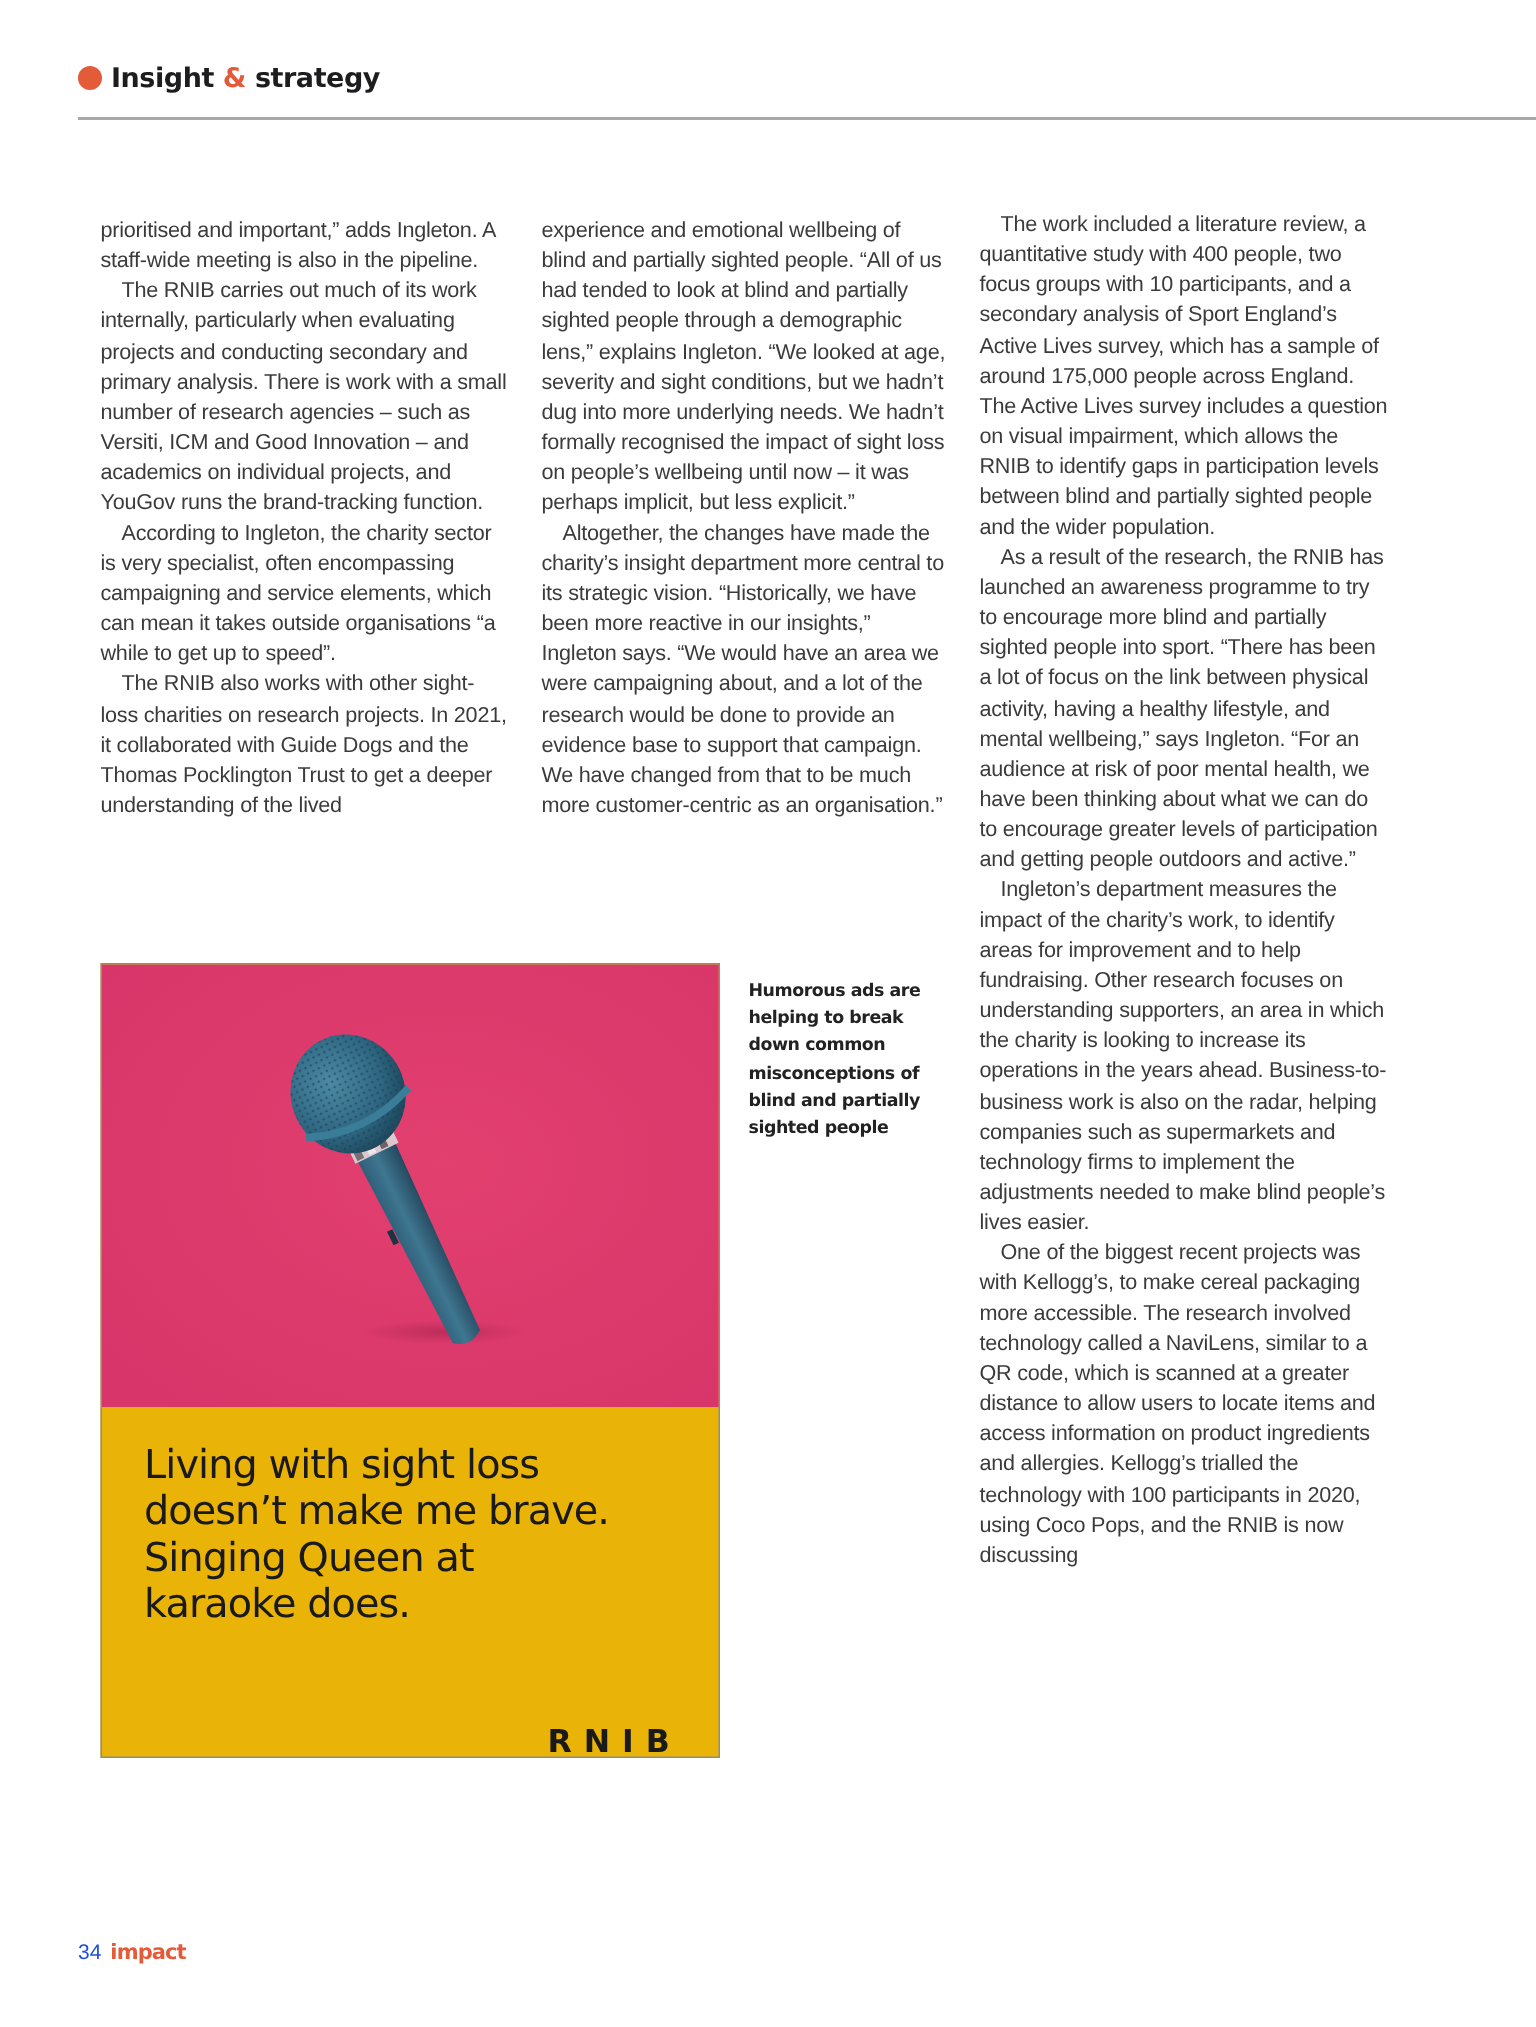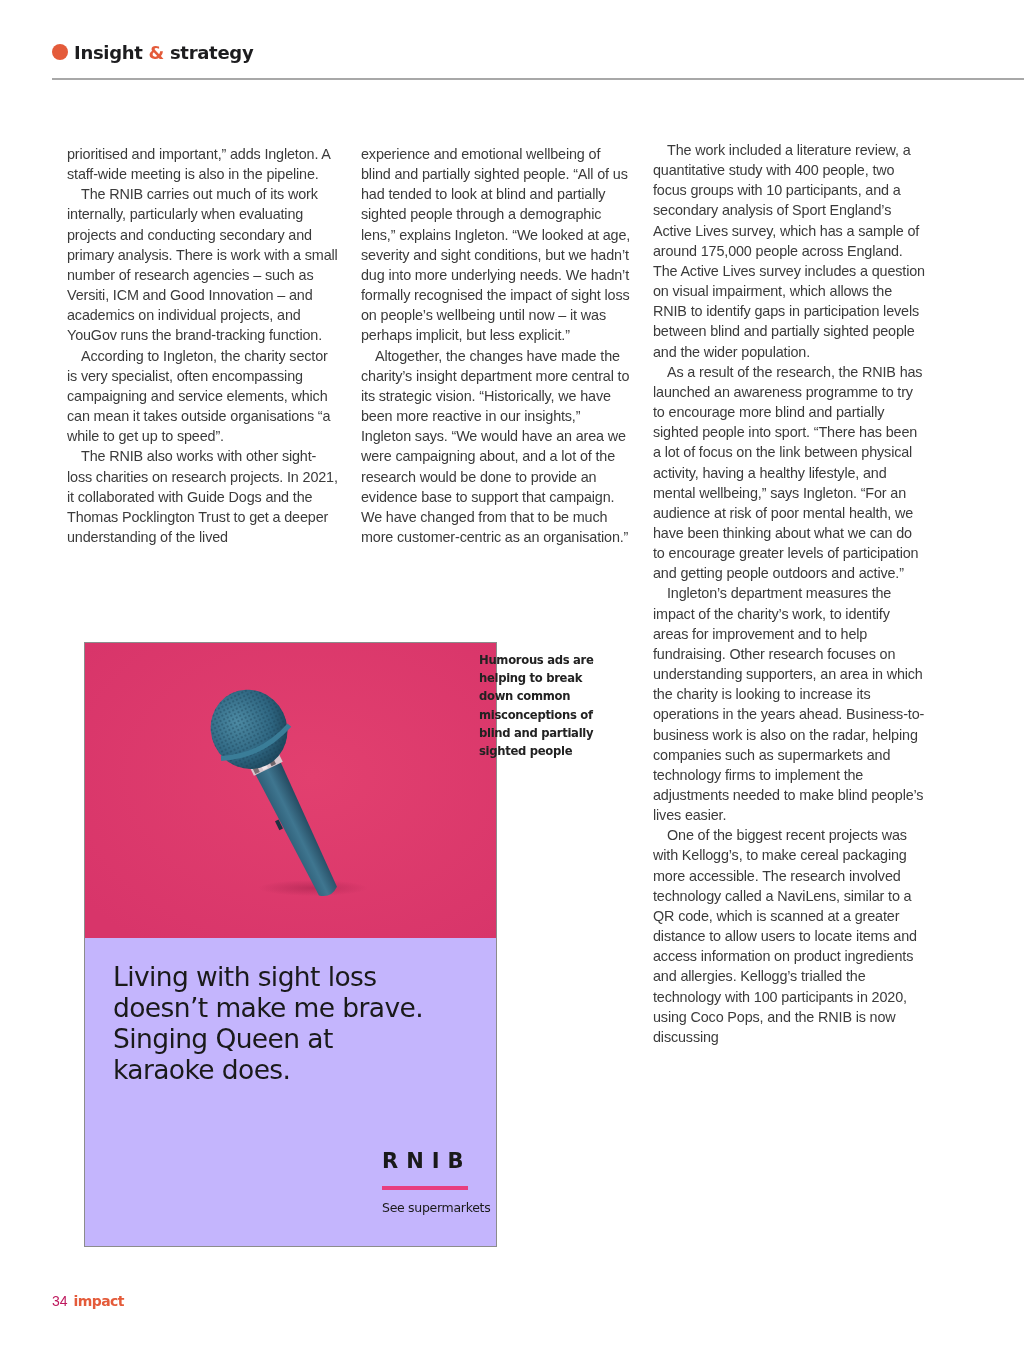--- a/index.html
+++ b/index.html
@@ -36,22 +36,22 @@
     .col-1 { left: 67px; width: 272px; }
     .col-2 { left: 361px; width: 272px; }
     .col-3 { left: 653px; width: 272px; top: 140px; }
     .section-heading {
       font-family: "Liberation Serif", serif; font-weight: bold;
       font-size: 21px; line-height: 24px; color: #e45b3a; margin: 0 0 -1px 0;
       letter-spacing: -0.2px;
     }
 
     .ad {
-      position: absolute; left: 84px; top: 642px; width: 413px; height: 605px;
-      border: 1px solid #8c8c8c; box-sizing: border-box; background: #c4b5fd;
+      position: absolute; left: 67px; top: 642px; width: 413px; height: 530px;
+      border: 1px solid #8c8c8c; box-sizing: border-box; background: #eab308;
       overflow: hidden;
     }
     .ad-photo {
       position: absolute; left: 0; top: 0; width: 100%; height: 295px;
       background: linear-gradient(180deg, #d9386a 0%, #df3a6c 60%, #e13b6e 100%);
     }
     .ad-photo svg { position: absolute; left: 0; top: 0; }
     .ad-headline {
       position: absolute; left: 28px; top: 318px; width: 320px;
       font-family: "DejaVu Sans", sans-serif; font-size: 26.5px; line-height: 31px;
@@ -71,30 +71,30 @@
       position: absolute; left: 297px; top: 543px; width: 86px; height: 4px;
       background: #e83e7f;
     }
     .ad-slogan {
       position: absolute; left: 297px; top: 557px;
       font-family: "DejaVu Sans", sans-serif; font-size: 12.5px; line-height: 15px;
       color: #1a1a1a; letter-spacing: -0.3px;
     }
 
     .caption {
-      position: absolute; left: 479px; top: 651px; width: 125px;
+      position: absolute; left: 499px; top: 651px; width: 125px;
       font-family: "DejaVu Sans", sans-serif; font-weight: bold;
       font-size: 11.6px; line-height: 18.2px; color: #222222; letter-spacing: -0.3px;
     }
 
     .footer {
       position: absolute; left: 52px; top: 1293px; display: flex; align-items: baseline;
     }
     .page-number {
-      font-family: "Liberation Sans", sans-serif; font-size: 14px; color: #be185d;
+      font-family: "Liberation Sans", sans-serif; font-size: 14px; color: #1d4ed8;
       margin-right: 6px;
     }
     .brand {
       font-family: "DejaVu Sans", sans-serif; font-weight: bold; font-size: 14px;
       color: #e45b3a; letter-spacing: -0.6px; text-align: center;
     }
   </style>
 </head>
 <body>
 

